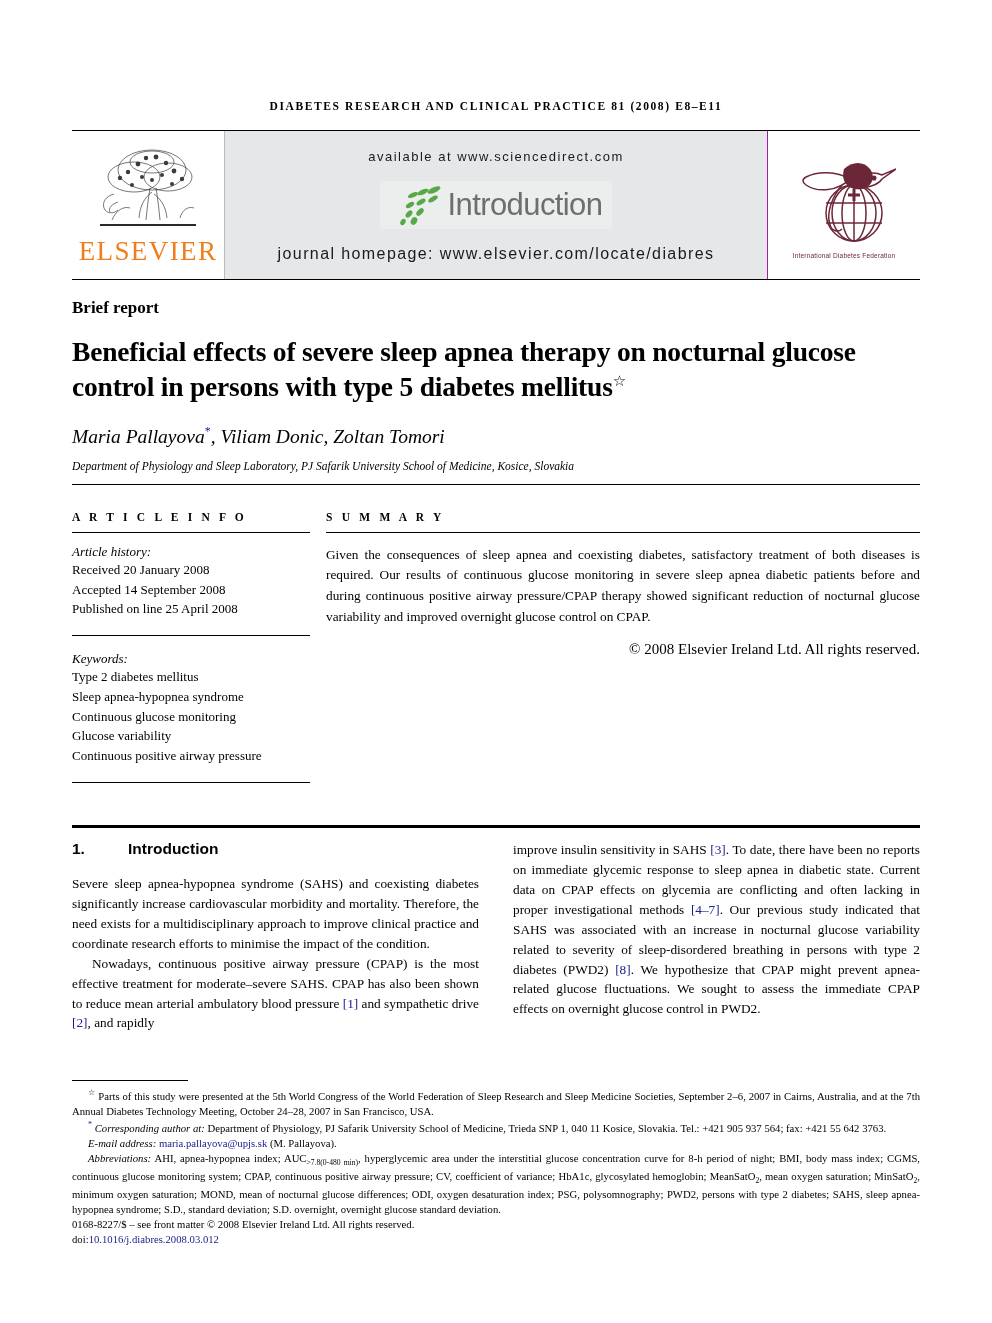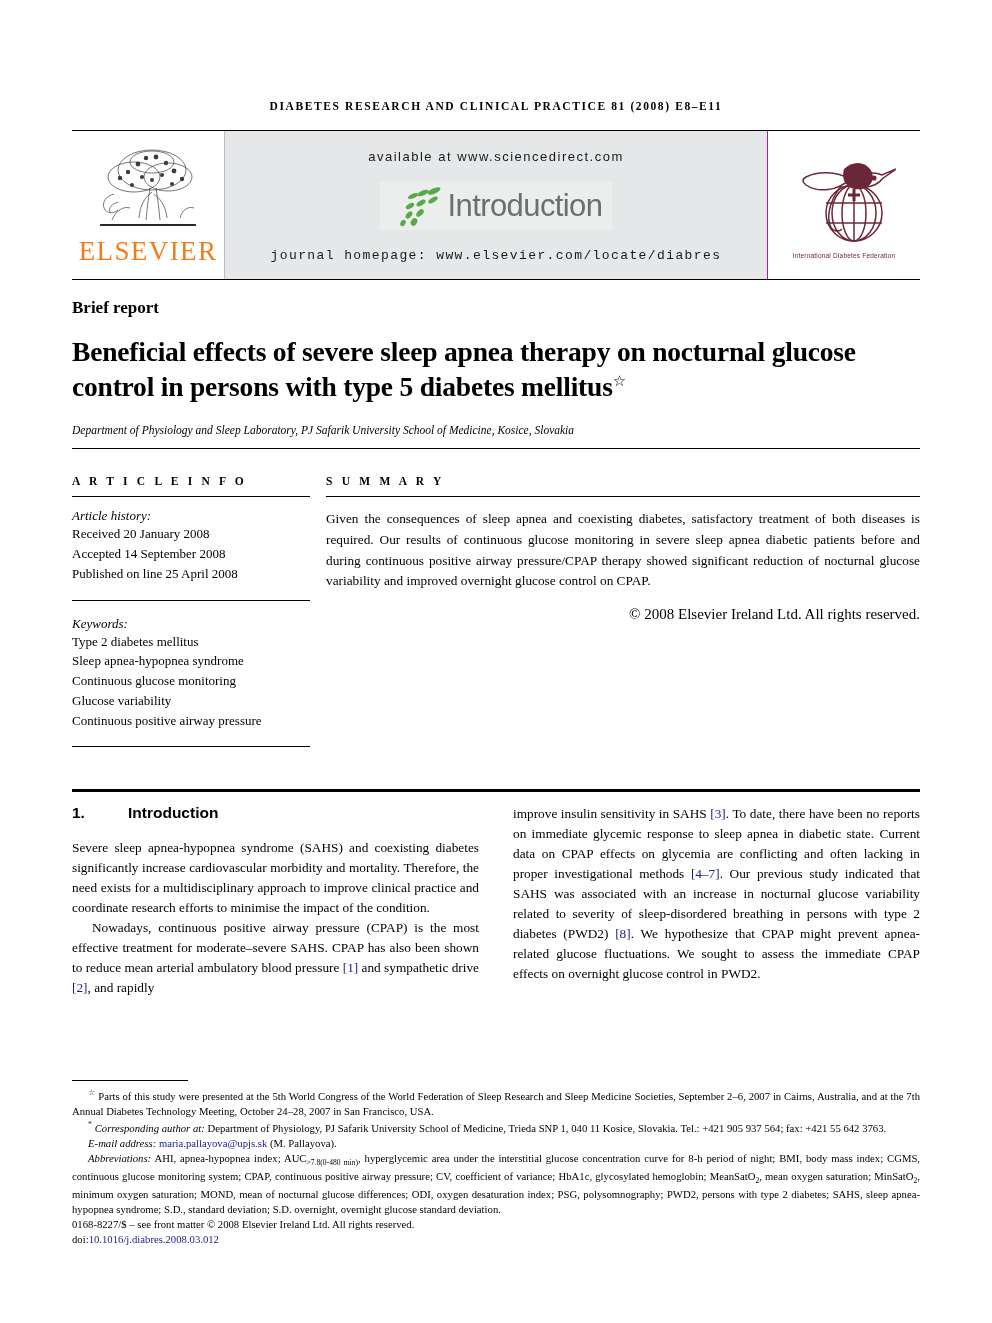--- a/index.html
+++ b/index.html
@@ -79,22 +79,22 @@
     background: #eceded;
     padding: 2px 10px;
   }
   .sd-word {
     font-family: "Liberation Sans", sans-serif;
     font-size: 31px;
     color: #6d6e70;
     letter-spacing: -0.6px;
   }
   .homepage {
-    font-family: Liberation Mono, monospace;
-    font-size: 13px;
+    font-family: Liberation Sans, sans-serif;
+    font-size: 16px;
     letter-spacing: 1.4px;
     color: #1a1a1a;
     text-align: center;
   }
   .mast-right {
     width: 152px;
     flex: none;
     display: flex;
     flex-direction: column;
     align-items: center;
@@ -314,20 +314,21 @@
           <path d="M50 34 C40 46 34 62 38 74 C40 80 46 82 50 78"></path>
         </g>
       </svg>
       <div class="idf-caption">International Diabetes Federation</div>
     </div>
   </div>
 
   <div class="title-block">
     <div class="brief-report">Brief report</div>
     <h1 class="paper-title"><span>Beneficial effects of severe sleep apnea therapy on nocturnal glucose control in persons with type 5 diabetes mellitus</span><span class="fn-star">☆</span></h1>
+    <div class="authors"><span>Maria Pallayova</span><span class="corr-star">*</span><span>, Viliam Donic, Zoltan Tomori</span></div>
     <div class="affiliation">Department of Physiology and Sleep Laboratory, PJ Safarik University School of Medicine, Kosice, Slovakia</div>
     <div class="rule-thin"></div>
   </div>
 
   <div class="info-summary">
 
     <div class="col-info">
       <div class="sec-head">A R T I C L E  I N F O</div>
       <div class="hr-black"></div>
       <div class="info-group">

